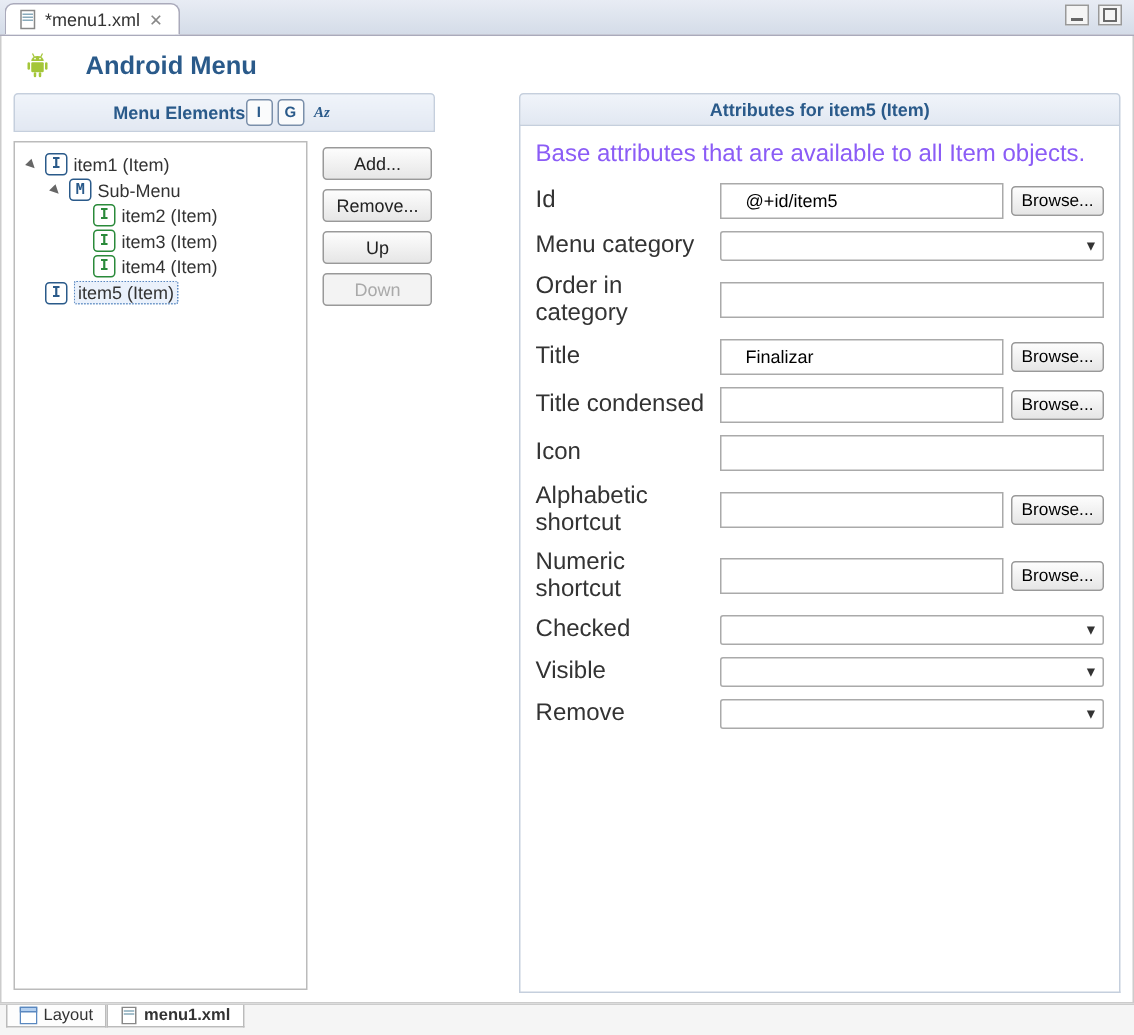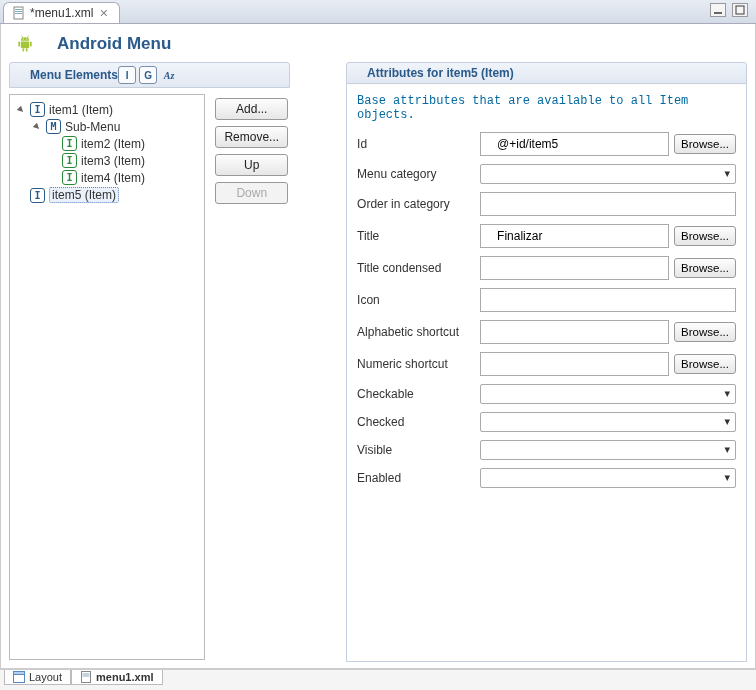--- a/index.html
+++ b/index.html
@@ -99,24 +99,24 @@
       flex: 1;
       display: flex;
       flex-direction: column;
       min-height: 0;
       margin-left: 48px;
     }
     .section-header {
       background: linear-gradient(#f0f4fa, #e2e8f2);
       border: 1px solid #c5cfdd;
       border-radius: 3px 3px 0 0;
-      padding: 3px 20px;
-      display: flex;
-      align-items: center;
-      justify-content: flex-start;
+      padding: 3px 0;
+      display: flex;
+      align-items: center;
+      justify-content: center;
     }
     .section-title {
       font-weight: bold;
       color: #2a5a8a;
       font-size: 12px;
     }
     .toolbar-icons {
       display: flex;
       gap: 3px;
     }
@@ -212,34 +212,33 @@
     
     .right-body {
       flex: 1;
       border: 1px solid #c5cfdd;
       border-top: none;
       padding: 10px 10px 6px 10px;
       background: #fff;
       overflow: auto;
     }
     .attr-desc {
-      font-size: 12px;
-      color: #0369a1;
+      font-size: 16px;
+      color: #8b5cf6;
       margin-bottom: 10px;
-      font-family: Liberation Mono, monospace;
     }
     .attr-row {
       display: flex;
       align-items: center;
       margin-bottom: 8px;
       gap: 5px;
     }
     .attr-label {
       width: 118px;
-      font-size: 12px;
+      font-size: 16px;
       color: #333;
     }
     .attr-input {
       flex: 1;
       height: 24px;
       border: 1px solid #aaa;
       padding: 1px 16px;
       font-size: 12px;
       background: #fff;
     }
@@ -456,37 +455,33 @@
           <input class="attr-input" value="" style="">
           <button class="browse-btn">Browse...</button>
         </div>
 
         <div class="attr-row">
           <span class="attr-label">Numeric shortcut</span>
           <input class="attr-input" value="" style="">
           <button class="browse-btn">Browse...</button>
         </div>
 
-        <div class="attr-row">
-          <span class="attr-label">Checkable</span>
-          <div class="attr-select"></div>
-        </div>
 
         <div class="attr-row">
           <span class="attr-label">Checked</span>
           <div class="attr-select"></div>
         </div>
 
         <div class="attr-row">
           <span class="attr-label">Visible</span>
           <div class="attr-select"></div>
         </div>
 
         <div class="attr-row">
-          <span class="attr-label">Enabled</span>
+          <span class="attr-label">Remove</span>
           <div class="attr-select"></div>
         </div>
       </div>
     </div>
   </div>
 </div>
 
 <div class="bottom-tabs">
   <div class="btab">
     <span class="mini-icon">

